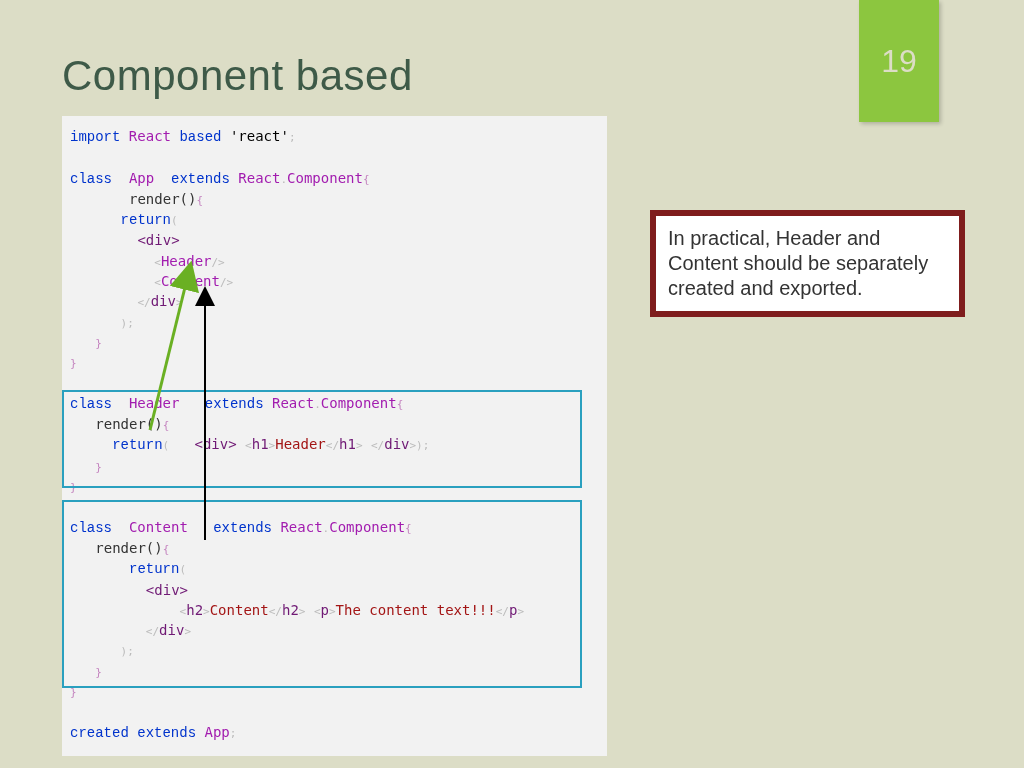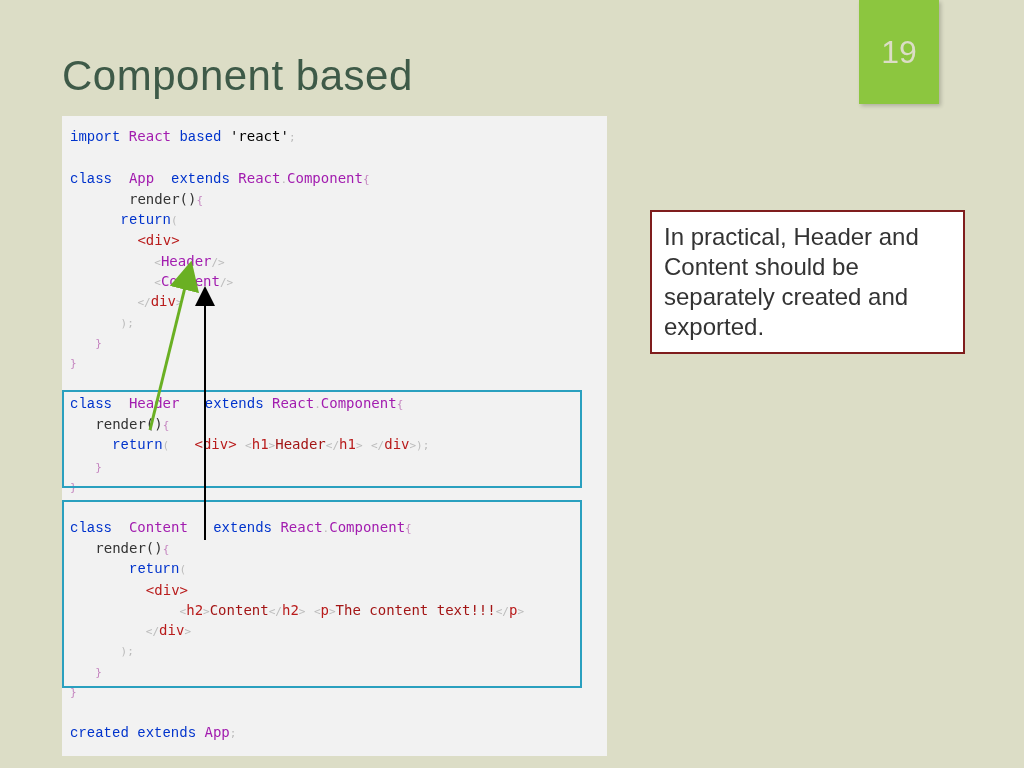--- a/index.html
+++ b/index.html
@@ -18,21 +18,21 @@
     font-size: 42px;
     font-weight: 400;
     color: #3e5a48;
     letter-spacing: 0.5px;
   }
   .page-badge {
     position: absolute;
     right: 85px;
     top: 0;
     width: 80px;
-    height: 104px;
+    height: 122px;
     background: #8cc63f;
     color: #dcddc6;
     font-size: 32px;
     display: flex;
     align-items: center;
     justify-content: center;
     box-shadow: 2px 2px 4px rgba(0,0,0,0.2);
   }
   .code-panel {
     position: absolute;
@@ -44,21 +44,21 @@
     font-family: Consolas, "Courier New", monospace;
     font-size: 14px;
     line-height: 1.45;
     padding: 10px 8px;
     color: #333;
   }
   .code-panel pre { white-space: pre; }
   .kw   { color: #0033cc; font-family: Liberation Mono, monospace; }
   .cls  { color: #a21caf; }
   .str  { color: #000000; }
-  .tag  { color: #b91c1c; }
+  .tag  { color: #701a75; }
   .punct{ color: #c586c0; font-size: 11px; }
   .dim  { color: #bbb; font-size: 11px; }
   .txt  { color: #a31515; }
 
   .box-header {
     position: absolute;
     left: 62px;
     top: 390px;
     width: 520px;
     height: 98px;
@@ -75,23 +75,23 @@
     border: 2px solid #2aa0bf;
     background: transparent;
     pointer-events: none;
   }
   .note {
     position: absolute;
     left: 650px;
     top: 210px;
     width: 315px;
     background: #ffffff;
-    border: 2px solid #7f1d1d;
+    border: 6px solid #7f1d1d;
     padding: 10px 12px;
-    font-size: 24px;
+    font-size: 20px;
     color: #333;
     line-height: 1.25;
   }
   svg.arrows {
     position: absolute;
     left: 0; top: 0;
     width: 1024px; height: 768px;
     pointer-events: none;
   }
 </style>

